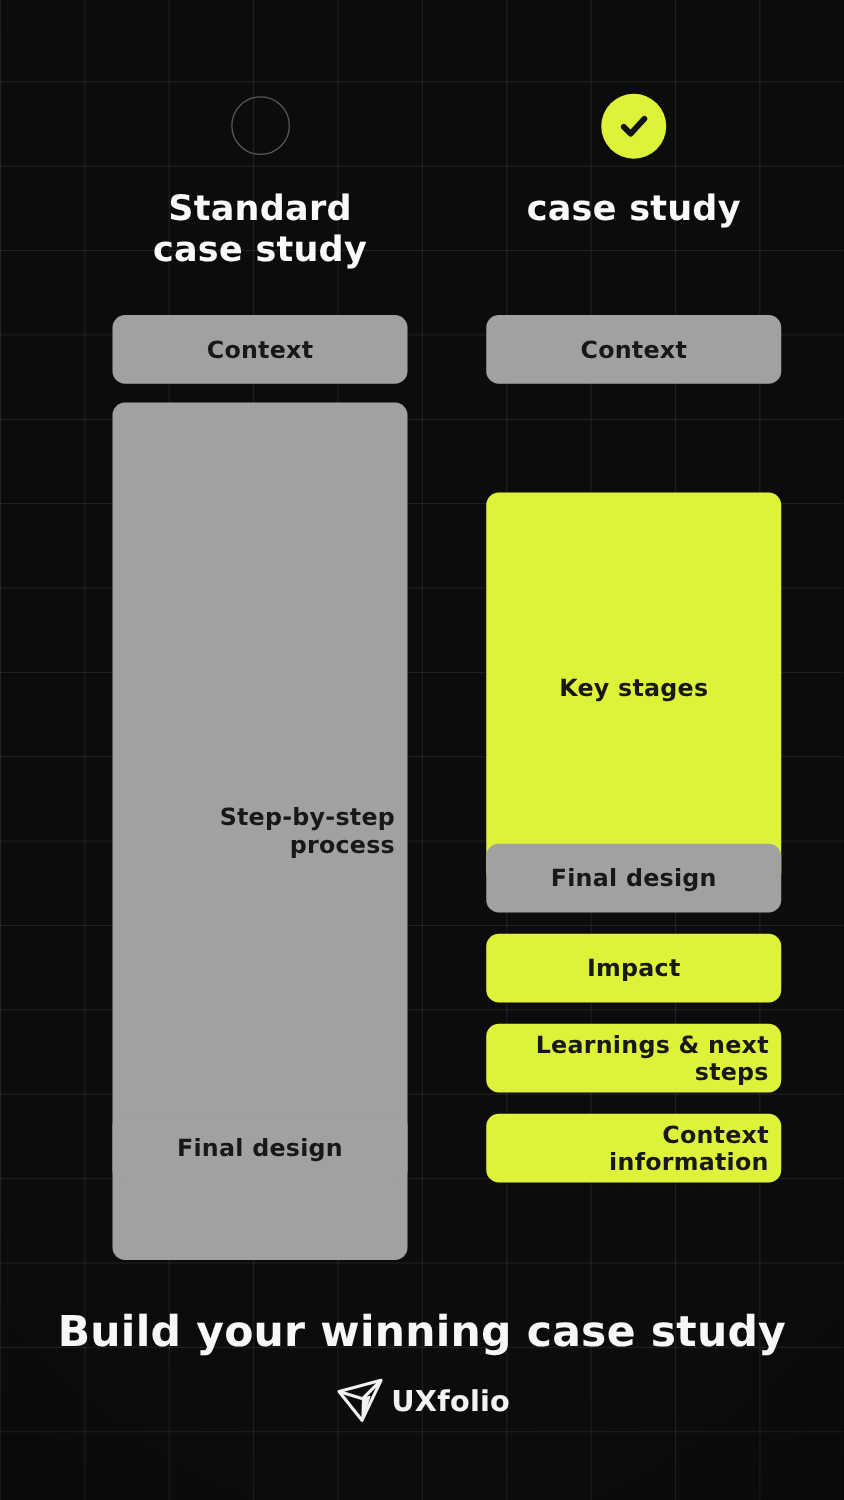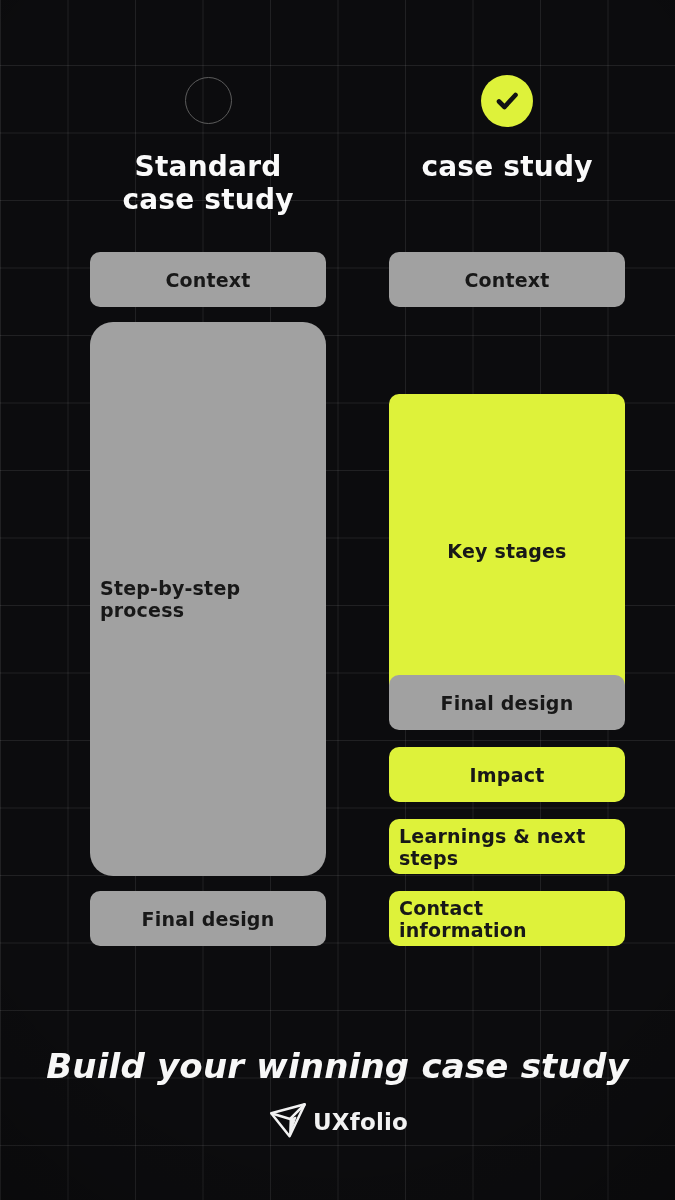--- a/index.html
+++ b/index.html
@@ -41,45 +41,45 @@
   .col-title {
     position:absolute; top:150px; left:-20px; right:-20px;
     text-align:center; color:#fafafa;
     font-size:28px; line-height:33px; font-weight:700; letter-spacing:0.2px;
   }
 
   .block {
     position:absolute; left:0; width:236px;
     border-radius:10px;
     display:flex; align-items:center; justify-content:center;
-    text-align:left;
+    text-align:right;
     font-size:19px; font-weight:700; letter-spacing:0.2px;
     color:var(--blocktext,#181818);
     padding:0 10px;
   }
   .variant-gray   { background:var(--gray,#a1a1a1); }
   .variant-yellow { background:var(--accent,#def23a); }
 
   
   .lb0 { top:252px; height:55px; }
-  .lb1 { top:322px; height:554px;border-radius:23px; }
+  .lb1 { top:322px; height:686px; }
   .lb2 { top:891px; height:55px; }
   
   .rb0 { top:252px; height:55px; }
   .rb1 { top:324px; height:55px; }
   .rb2 { top:394px; height:314px; }
   .rb3 { top:675px; height:55px; }
   .rb4 { top:747px; height:55px; }
   .rb5 { top:819px; height:55px; }
   .rb6 { top:891px; height:55px; }
 
   .footer-title {
     position:absolute; top:1046px; left:0; width:100%;
     text-align:center; color:#f7f7f7;
-    font-size:34px; font-weight:700; letter-spacing:0.2px;font-style:italic;
+    font-size:34px; font-weight:700; letter-spacing:0.2px;
   }
   .brand {
     position:absolute; top:1103px; left:0; width:100%;
     display:flex; align-items:center; justify-content:center; gap:4px;
     color:#f2f2f2;
   }
   .brand-icon { width:42px; height:42px; margin-top:-4px; }
   .brand-name { font-size:23px; font-weight:700; letter-spacing:0.2px; }
 </style>
 </head>
@@ -127,21 +127,21 @@
     <div class="block variant-gray rb3">
       <span>Final design</span>
     </div>
     <div class="block variant-yellow rb5">
       <span>Learnings &amp; next steps</span>
     </div>
     <div class="block variant-yellow rb4">
       <span>Impact</span>
     </div>
     <div class="block variant-yellow rb6">
-      <span>Contact information</span>
+      <span>Context information</span>
     </div>
   </section>
 
   <h1 class="footer-title">Build your winning case study</h1>
 
   <div class="brand">
     <svg class="brand-icon" viewBox="0 0 40 40">
       <path d="M4 13.5 L36 5 L21.5 35.5 Z" fill="none" stroke="#f2f2f2" stroke-width="2.4" stroke-linejoin="round"></path>
       <path d="M4 13.5 L22 19 L36 5" fill="none" stroke="#f2f2f2" stroke-width="2.4" stroke-linejoin="round"></path>
       <path d="M22 19 L27.5 17.3 L21.5 35.5 Z" fill="#f2f2f2" stroke="#f2f2f2" stroke-width="1" stroke-linejoin="round"></path>

